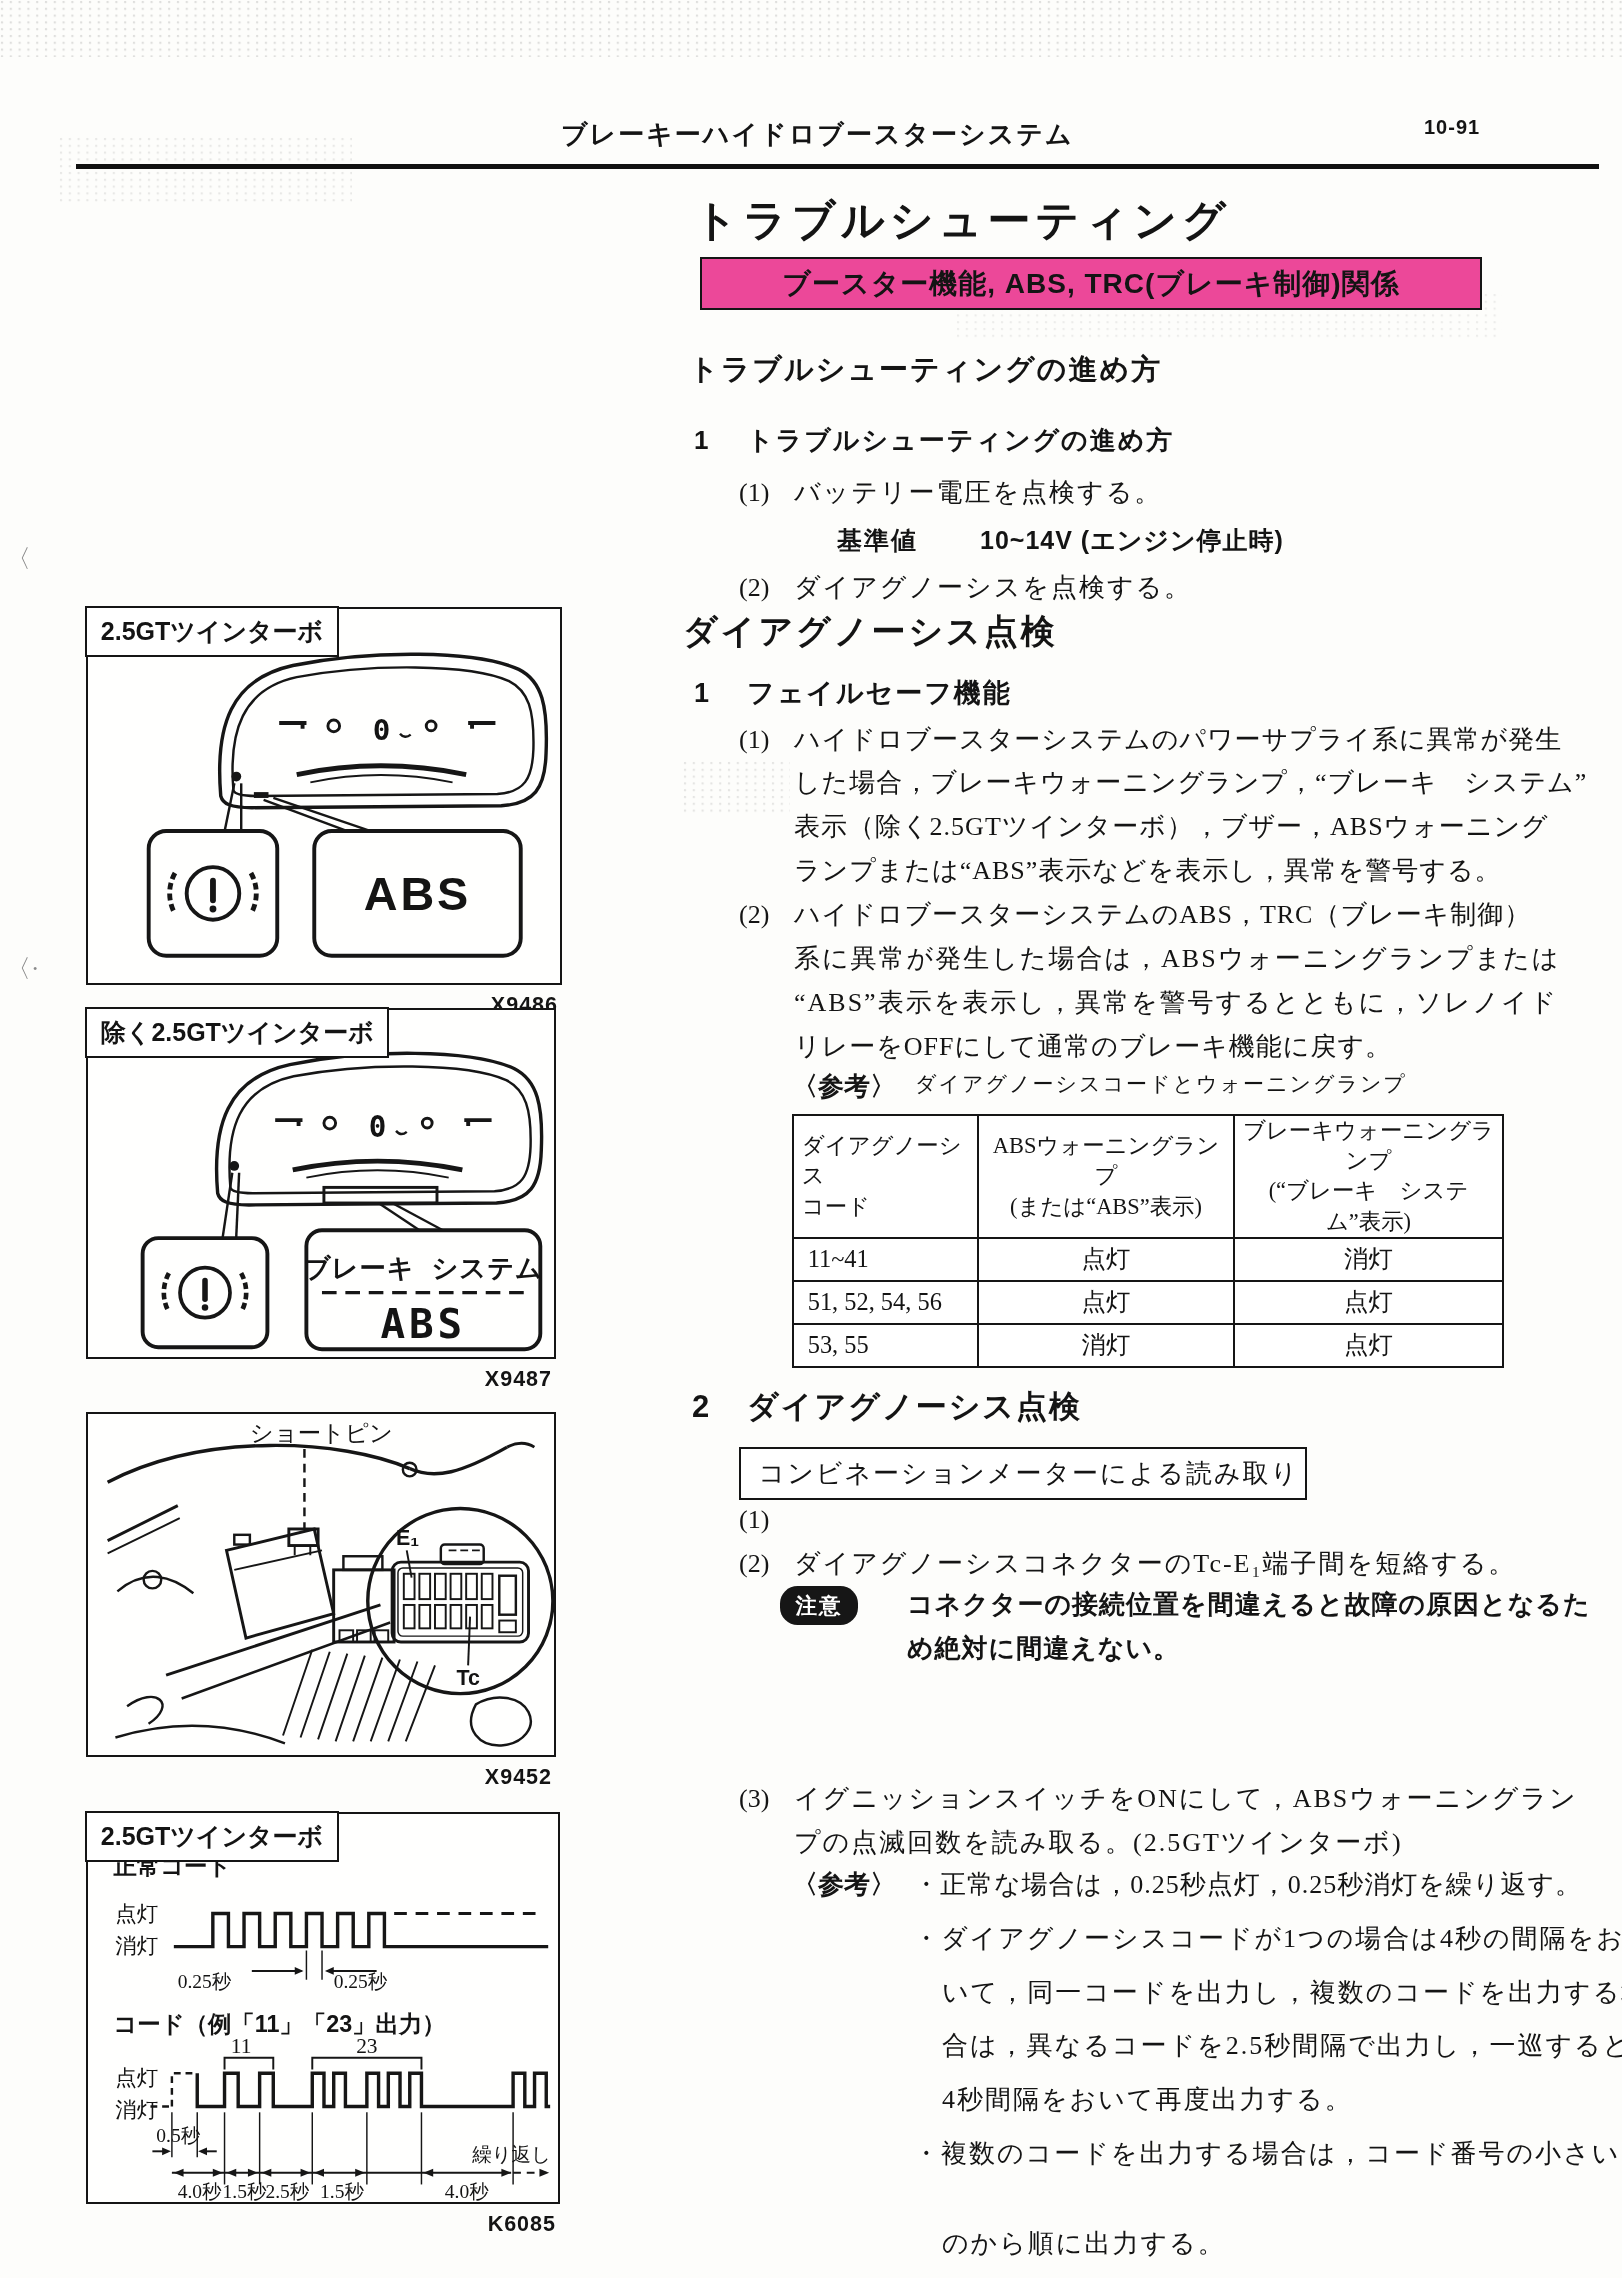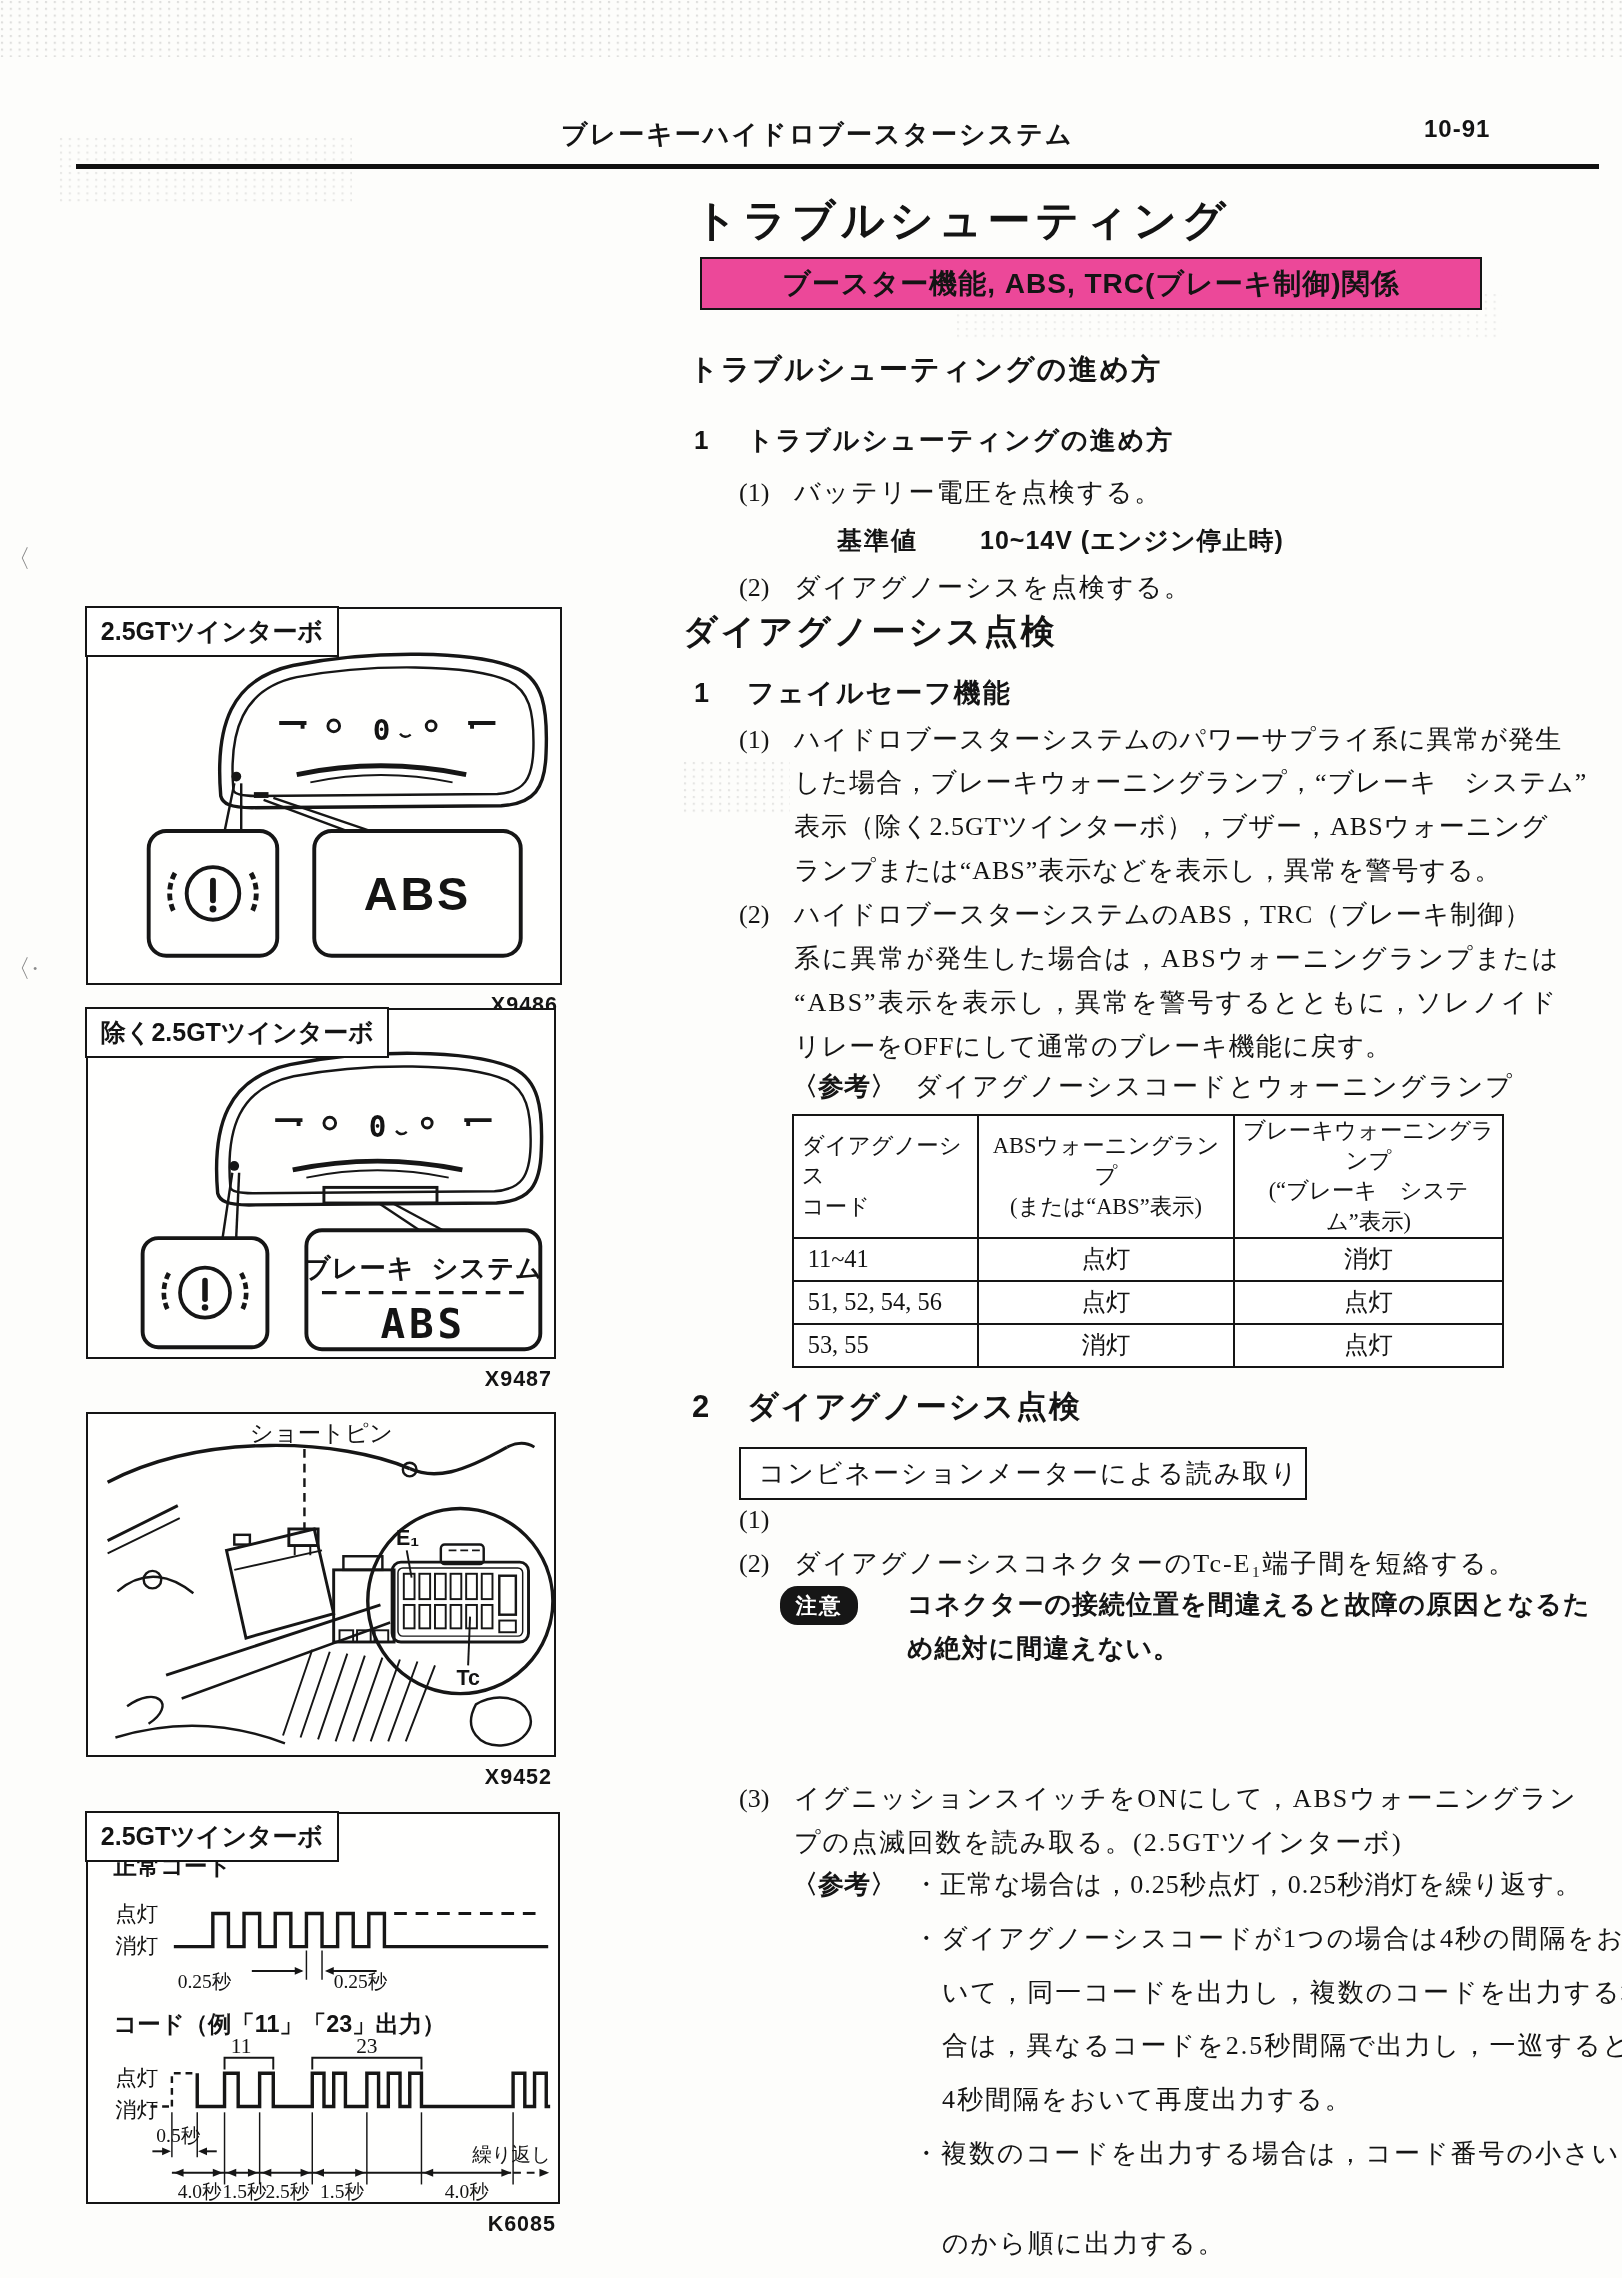--- a/index.html
+++ b/index.html
@@ -42,21 +42,21 @@
 <div class="page">
 
   <div class="speck" style="left:0;top:0;width:1623px;height:57px;"></div>
   <div class="speck" style="left:59px;top:137px;width:293px;height:68px;opacity:.7"></div>
   <div class="speck" style="left:956px;top:293px;width:546px;height:45px;opacity:.55"></div>
   <div class="speck" style="left:683px;top:761px;width:107px;height:53px;opacity:.8"></div>
   <div class="margmark" style="left:5.9px;top:542px;">〈</div>
   <div class="margmark" style="left:5.9px;top:952px;">〈·</div>
 
   <div class="t sans b" style="left:561px;top:121px;font-size:26px;letter-spacing:2px;">ブレーキーハイドロブースターシステム</div>
-  <div class="t sans b" style="left:1424px;top:117px;font-size:24px;letter-spacing:1px;">10-91</div>
+  <div class="t sans b" style="left:1424px;top:117px;font-size:20px;letter-spacing:1px;">10-91</div>
   <div class="rule" style="left:76px;top:164px;width:1523px;height:4.9px;"></div>
 
   <div class="t sans b" style="left:694px;top:199px;font-size:43px;letter-spacing:4.9px;">トラブルシューティング</div>
   <div class="scopebox" style="left:700px;top:257px;width:778px;height:49px;">
     <span class="sans b" style="font-size:28px;letter-spacing:1px;">ブースター機能, ABS, TRC(ブレーキ制御)関係</span>
   </div>
   <div class="t sans b" style="left:689px;top:355px;font-size:29px;letter-spacing:2px;">トラブルシューティングの進め方</div>
 
   <div class="t sans b" style="left:694px;top:427px;font-size:26px;">1</div>
   <div class="t sans b" style="left:747px;top:427px;font-size:26px;letter-spacing:2px;">トラブルシューティングの進め方</div>
@@ -78,21 +78,21 @@
   <div class="t" style="left:794px;top:814px;font-size:26px;letter-spacing:1px;">表示（除く2.5GTツインターボ），ブザー，ABSウォーニング</div>
   <div class="t" style="left:794px;top:858px;font-size:26px;letter-spacing:1px;">ランプまたは“ABS”表示などを表示し，異常を警号する。</div>
 
   <div class="t" style="left:739px;top:902px;font-size:26px;">(2)</div>
   <div class="t" style="left:794px;top:902px;font-size:26px;letter-spacing:1px;">ハイドロブースターシステムのABS，TRC（ブレーキ制御）</div>
   <div class="t" style="left:794px;top:946px;font-size:26px;letter-spacing:2px;">系に異常が発生した場合は，ABSウォーニングランプまたは</div>
   <div class="t" style="left:794px;top:990px;font-size:26px;letter-spacing:2px;">“ABS”表示を表示し，異常を警号するとともに，ソレノイド</div>
   <div class="t" style="left:794px;top:1034px;font-size:26px;letter-spacing:1px;">リレーをOFFにして通常のブレーキ機能に戻す。</div>
 
   <div class="t b" style="left:792px;top:1074px;font-size:26px;">〈参考〉</div>
-  <div class="t" style="left:915px;top:1074px;font-size:26px;letter-spacing:2px;">ダイアグノーシスコードとウォーニングランプ</div>
+  <div class="t" style="left:915px;top:1074px;font-size:21px;letter-spacing:2px;">ダイアグノーシスコードとウォーニングランプ</div>
 
   <table class="diag" style="left:792px;top:1114px;width:710px;">
     <colgroup>
         <col style="width:185px">
         <col style="width:256px">
         <col style="width:269px">
       </colgroup>
     <tbody>
         <tr style="height:74px;">
       <th>

